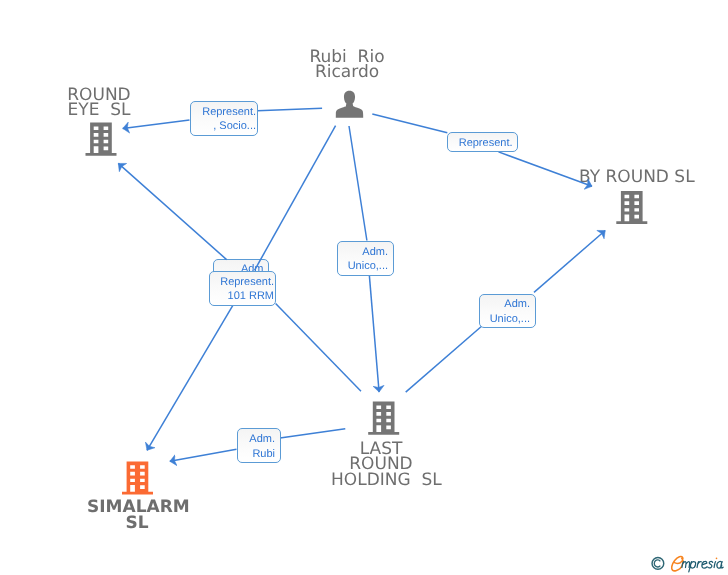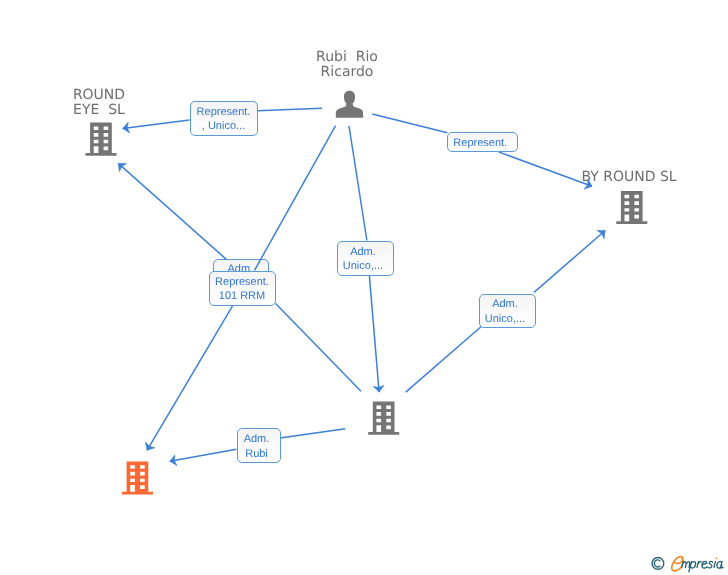--- a/index.html
+++ b/index.html
@@ -11,31 +11,31 @@
   }
   #stage { position:absolute; left:0; top:0; width:728px; height:575px;
            -webkit-font-smoothing:antialiased; text-rendering:geometricPrecision; }
   svg.layer { position:absolute; left:0; top:0; width:728px; height:575px; z-index:2; }
   .elabel.under { z-index:1; }
   .node-label {
     position:absolute; text-align:center; color:#6e6e6e;
     font-family:"DejaVu Sans", sans-serif;
     -webkit-font-smoothing:antialiased;
     transform:translateZ(0);
-    font-size:14px; line-height:15.5px; white-space:pre;
+    font-size:17px; line-height:15.5px; white-space:pre;
   }
   .node-label.bold { font-weight:bold; }
   .elabel {
     position:absolute; box-sizing:border-box; z-index:3;
     border:1.4px solid #5b9bd5; border-radius:5px;
     background:linear-gradient(to bottom,#f4f4f4 0%,#fbfbfb 55%,#ffffff 100%); color:#2e75d4;
     font-size:11px; line-height:14.5px; text-align:center; padding-top:2px; padding-right:4.5px;
     -webkit-font-smoothing:antialiased; will-change:transform;
     display:flex; flex-direction:column;
-    align-items:center; justify-content:center;
+    align-items:flex-end; justify-content:center;
     white-space:nowrap;
   }
   .brand { position:absolute; white-space:nowrap; }
 </style>
 </head>
 <body>
 
 <div id="stage">
 
   <svg class="layer" id="edges" viewBox="0 0 728 575">
@@ -112,25 +112,30 @@
   </svg>
 
   <div class="node-label" style="left:297px; top:49.6px; width:100px;"><span>Rubi  Rio</span>
 <span>Ricardo</span></div>
 
   <div class="node-label" style="left:49px; top:87.5px; width:100px;"><span>ROUND</span>
 <span>EYE  SL</span></div>
 
   <div class="node-label" style="left:579px; top:170.4px; width:100px;"><span>BY ROUND SL</span></div>
 
-
+  <div class="node-label" style="left:331px; top:441.7px; width:100px;"><span>LAST</span>
+<span>ROUND</span>
+<span>HOLDING  SL</span></div>
+
+  <div class="node-label bold" style="left:87px; top:500.3px; width:100px;"><span>SIMALARM</span>
+<span>SL</span></div>
 
   <div class="elabel" style="left:189.5px; top:100.6px; width:68px; height:34.5px; padding-right:1px;">
     <span>Represent.</span>
-    <span>, Unico...</span>
+    <span>, Socio...</span>
   </div>
 
   <div class="elabel" style="left:447px; top:132px; width:71px; height:19.5px;">
     <span>Represent.</span>
   </div>
 
   <div class="elabel" style="left:336.5px; top:241px; width:56.5px; height:34.5px;">
     <span>Adm.</span>
     <span>Unico,...</span>
   </div>

